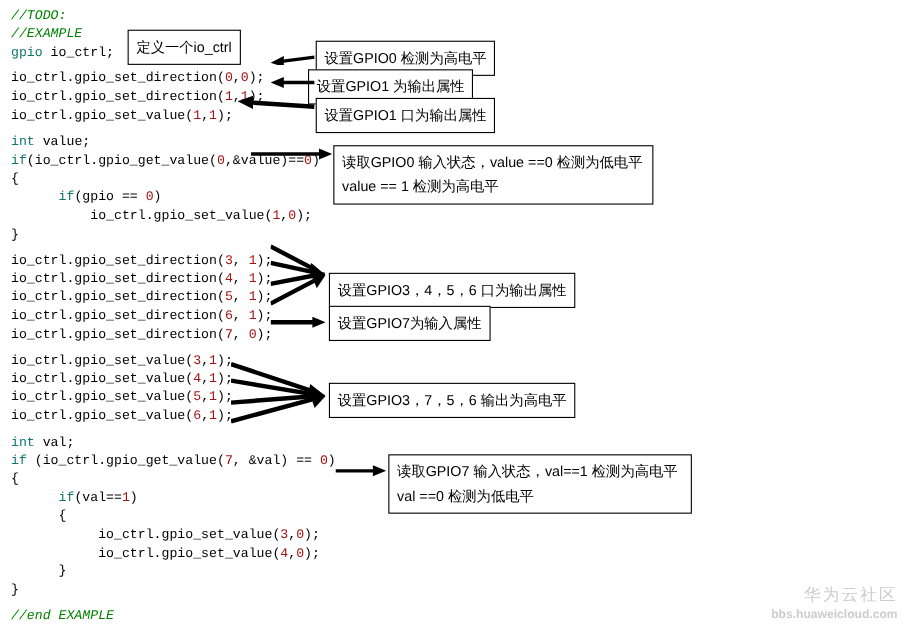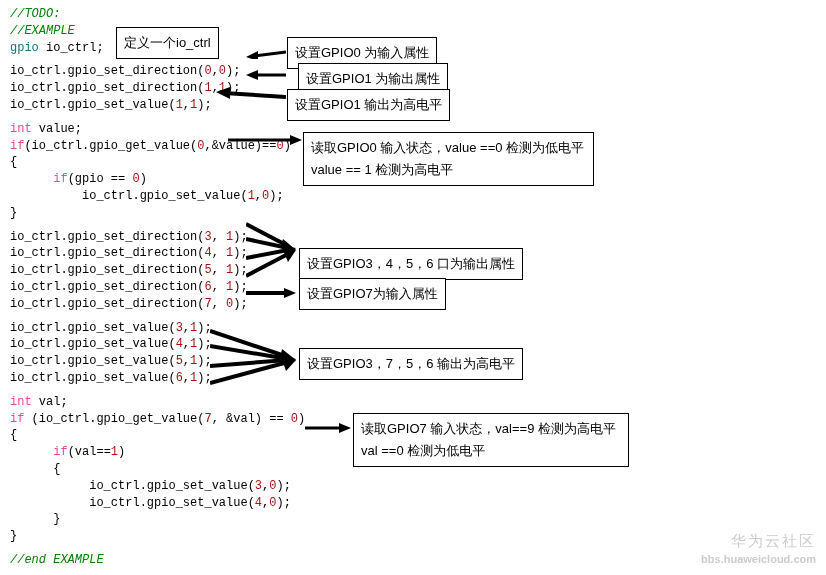--- a/index.html
+++ b/index.html
@@ -1,17 +1,17 @@
 <!DOCTYPE html>
 <html><head>
 <meta charset="utf-8">
 <style>
 body { font-family: Consolas, "Courier New", monospace; font-size: 12px; margin: 0; padding: 6px 10px; background: #fff; position: relative; width: 826px; height: 575px; box-sizing: border-box; line-height: 1.4; }
 .com { color: #008000; font-style: italic; }
-.kw { color: #ec4899; }
+.kw { color: #0f766e; }
 .typ { color: #0f766e; }
 .num { color: #a31515; }
 .plain { color: #000; }
 .linebrk { height: 7px; }
 .box { border: 1px solid #000; background: #fff; padding: 4px 7px; font-family: Arial, "Microsoft YaHei", sans-serif; font-size: 13px; position: absolute; line-height: 1.7; white-space: nowrap; }
 .arrow { position: absolute; }
 .wm1 { position: absolute; right: 10px; bottom: 24px; font-family: Arial, sans-serif; color: #ccc; font-size: 15px; letter-spacing: 2px; margin-top: 32px; }
 .wm2 { position: absolute; right: 10px; bottom: 8px; font-family: Arial, sans-serif; color: #ccc; font-size: 11px; font-weight: bold; }
 </style>
 </head>
@@ -49,28 +49,28 @@
 <div>&nbsp;&nbsp;&nbsp;&nbsp;&nbsp;&nbsp;<span class="kw">if</span><span class="plain">(val==</span><span class="num">1</span><span class="plain">)</span></div>
 <div>&nbsp;&nbsp;&nbsp;&nbsp;&nbsp;&nbsp;<span class="plain">{</span></div>
 <div>&nbsp;&nbsp;&nbsp;&nbsp;&nbsp;&nbsp;&nbsp;&nbsp;&nbsp;&nbsp;&nbsp;<span class="plain">io_ctrl.gpio_set_value(</span><span class="num">3</span><span class="plain">,</span><span class="num">0</span><span class="plain">);</span></div>
 <div>&nbsp;&nbsp;&nbsp;&nbsp;&nbsp;&nbsp;&nbsp;&nbsp;&nbsp;&nbsp;&nbsp;<span class="plain">io_ctrl.gpio_set_value(</span><span class="num">4</span><span class="plain">,</span><span class="num">0</span><span class="plain">);</span></div>
 <div>&nbsp;&nbsp;&nbsp;&nbsp;&nbsp;&nbsp;<span class="plain">}</span></div>
 <div class="plain">}</div>
 <div class="linebrk"></div>
 <div class="com">//end EXAMPLE</div>
 
 <div class="box" style="left:116px;top:27px">定义一个io_ctrl</div>
-<div class="box" style="left:287px;top:37px">设置GPIO0 为输入属性</div>
-<div class="box" style="left:298px;top:63px">设置GPIO1 为输出属性</div>
-<div class="box" style="left:287px;top:89px">设置GPIO1 输出为高电平</div>
+<div class="box" style="left:287px;top:37px">设置GPIO0 检测为高电平</div>
+<div class="box" style="left:280px;top:63px">设置GPIO1 为输出属性</div>
+<div class="box" style="left:287px;top:89px">设置GPIO1 口为输出属性</div>
 <div class="box" style="left:303px;top:132px;width:275px;white-space:normal">读取GPIO0 输入状态，value ==0 检测为低电平 value == 1 检测为高电平</div>
 <div class="box" style="left:299px;top:248px">设置GPIO3，4，5，6 口为输出属性</div>
 <div class="box" style="left:299px;top:278px">设置GPIO7为输入属性</div>
 <div class="box" style="left:299px;top:348px">设置GPIO3，7，5，6 输出为高电平</div>
-<div class="box" style="left:353px;top:413px;width:260px;white-space:normal">读取GPIO7 输入状态，val==9 检测为高电平  val ==0 检测为低电平</div>
+<div class="box" style="left:353px;top:413px;width:260px;white-space:normal">读取GPIO7 输入状态，val==1 检测为高电平  val ==0 检测为低电平</div>
 
 <svg class="arrow" style="left:246px;top:44px;width:40px;height:15px">
     <line x1="40" y1="8" x2="8" y2="12" stroke="#000" stroke-width="3"></line>
     <polygon points="0,13 12,7 12,17" fill="#000"></polygon>
   </svg>
 <svg class="arrow" style="left:246px;top:67px;width:40px;height:15px">
     <line x1="40" y1="8" x2="8" y2="8" stroke="#000" stroke-width="3"></line>
     <polygon points="0,8 12,3 12,13" fill="#000"></polygon>
   </svg>
 <svg class="arrow" style="left:216px;top:87px;width:70px;height:15px">

